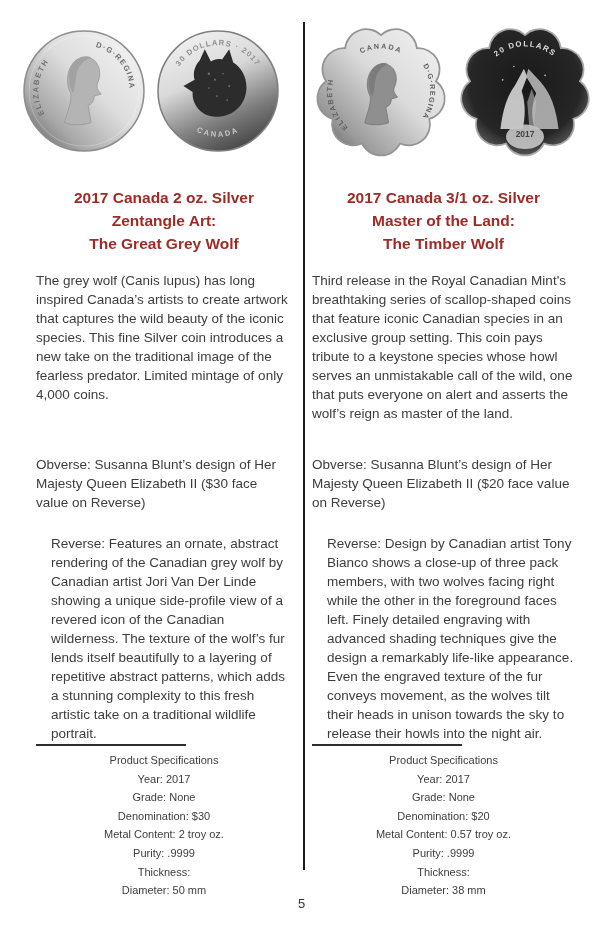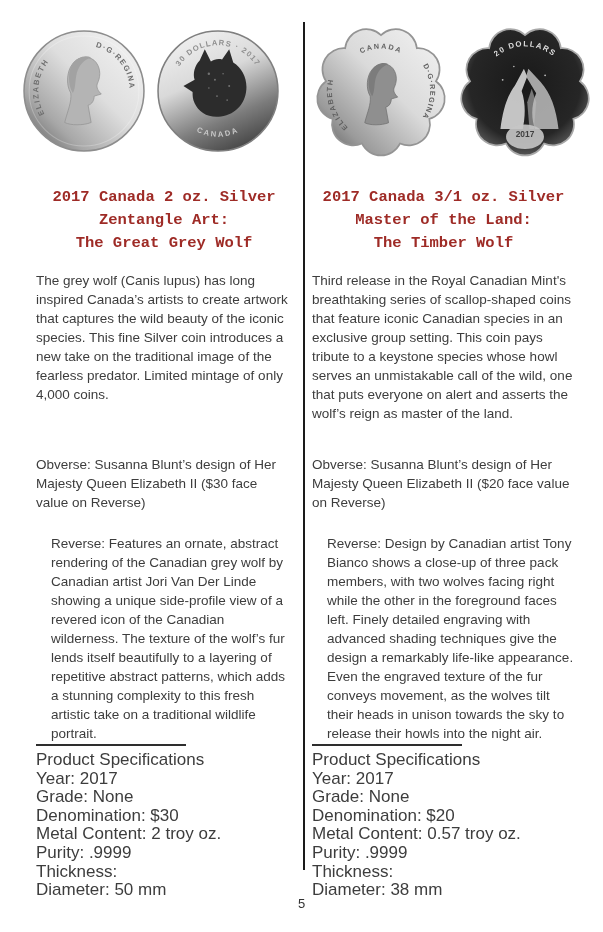--- a/index.html
+++ b/index.html
@@ -28,32 +28,31 @@
     margin-top:24px;height:134px;
     display:flex;justify-content:center;align-items:center;gap:10px;
   }
   .col-left .coins-row{margin-left:-26px;}
   .col-right .coins-row{margin-right:-18px;}
   .heading{
     margin:28px 0 0;
     font-size:15.5px;font-weight:bold;line-height:23px;
     text-align:center;color:var(--heading-red);
     white-space:pre-line;
-    font-family:Liberation Mono, monospace;
   }
   .block{
     margin:0;font-size:13.5px;line-height:19px;overflow:hidden;
   }
   .block-intro{margin-top:16px;height:184px;}
   .block-obverse{height:79px;}
   .block-reverse{height:210px;margin-left:15px;}
   .spec-rule{
     width:150px;border-top:2px solid #2e2e2e;margin:0 0 5px 0;
   }
-  .spec-line{font-size:17px;line-height:18.6px;}
+  .spec-line{font-size:11px;line-height:18.6px;text-align:center;}
   .page-number{
     position:absolute;top:896px;left:0;width:100%;
     text-align:center;font-size:13px;color:#333333;
   }
   svg text{font-family:"Liberation Sans", sans-serif;}
 </style>
 </head>
 <body>
 
 <div class="page">

